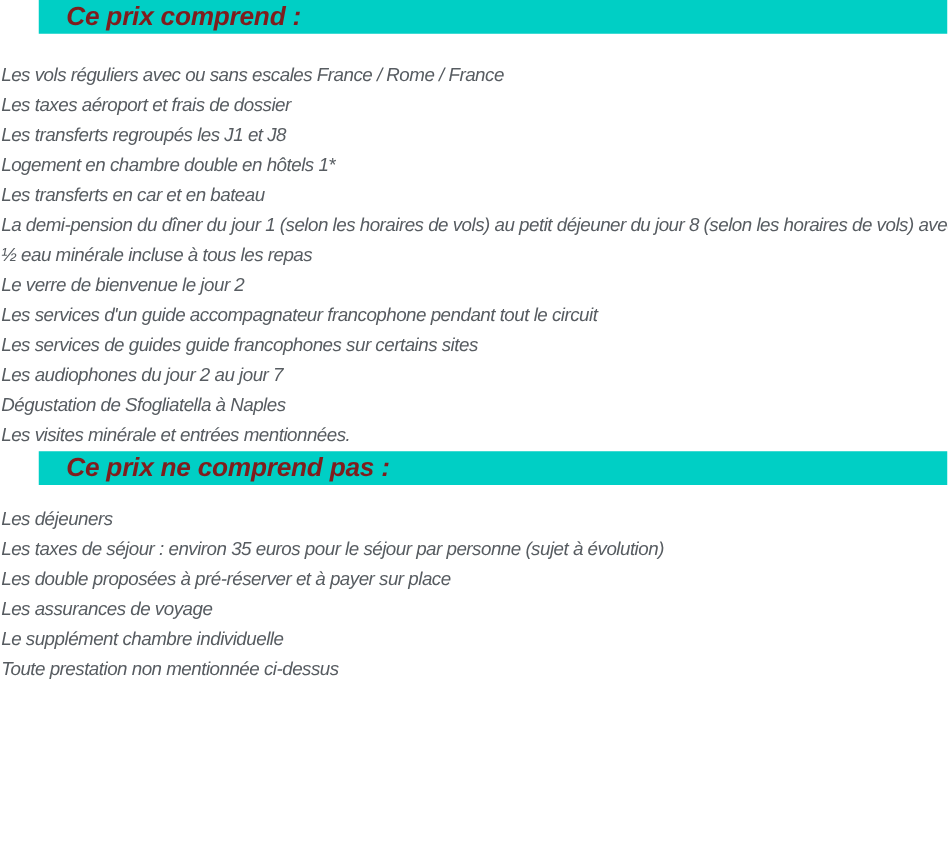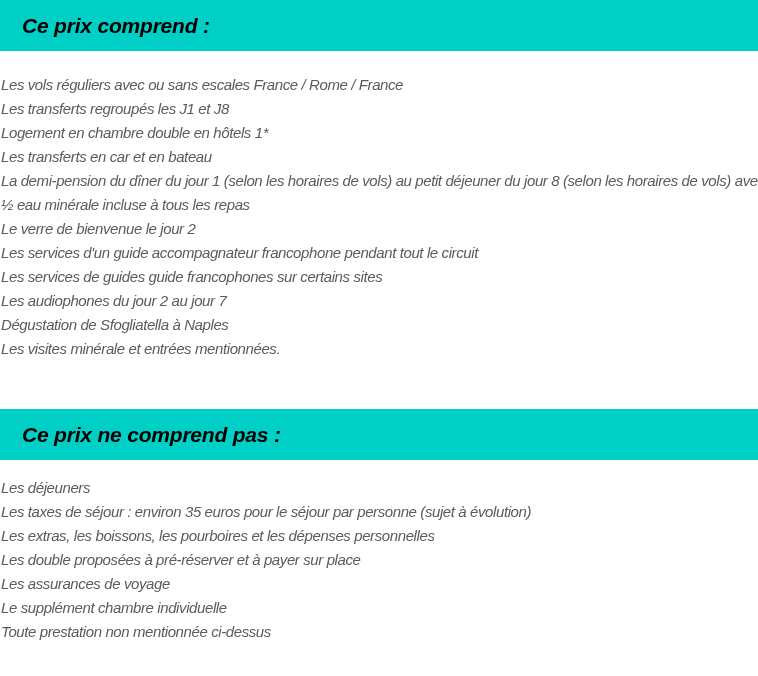--- a/index.html
+++ b/index.html
@@ -7,40 +7,40 @@
     padding: 0;
     background: #ffffff;
   }
   body {
     width: 758px;
     height: 676px;
     overflow: hidden;
     font-family: "Liberation Sans", sans-serif;
   }
   .banner {
-    height: 51px;
+    height: 27px;
     background: #00CFC5;
-    color: #000000;
+    color: #7f1d1d;
     display: flex;
     align-items: center;
     box-sizing: border-box;
     padding-left: 22px;
+    margin-left: 31px;
   }
   .banner-title {
     font-style: italic;
     font-weight: 700;
     font-size: 21px;
     letter-spacing: -0.2px;
   }
   .list {
     padding-left: 1px;
   }
   .list-included {
     padding-top: 22px;
-    padding-bottom: 48px;
   }
   .list-excluded {
     padding-top: 16px;
   }
   .line {
     font-style: italic;
     font-size: 15px;
     letter-spacing: -0.4px;
     color: #575C61;
     line-height: 24px;
@@ -52,20 +52,21 @@
 <body>
 
 <div>
 
   <section>
     <div class="banner">
       <span class="banner-title">Ce prix comprend :</span>
     </div>
     <div class="list list-included">
         <div class="line">Les vols réguliers avec ou sans escales France / Rome / France</div>
+        <div class="line">Les taxes aéroport et frais de dossier</div>
         <div class="line">Les transferts regroupés les J1 et J8</div>
         <div class="line">Logement en chambre double en hôtels 1*</div>
         <div class="line">Les transferts en car et en bateau</div>
         <div class="line">La demi-pension du dîner du jour 1 (selon les horaires de vols) au petit déjeuner du jour 8 (selon les horaires de vols) avec</div>
         <div class="line">½ eau minérale incluse à tous les repas</div>
         <div class="line">Le verre de bienvenue le jour 2</div>
         <div class="line">Les services d'un guide accompagnateur francophone pendant tout le circuit</div>
         <div class="line">Les services de guides guide francophones sur certains sites</div>
         <div class="line">Les audiophones du jour 2 au jour 7</div>
         <div class="line">Dégustation de Sfogliatella à Naples</div>
@@ -73,21 +74,20 @@
       </div>
   </section>
 
   <section>
     <div class="banner">
       <span class="banner-title">Ce prix ne comprend pas :</span>
     </div>
     <div class="list list-excluded">
         <div class="line">Les déjeuners</div>
         <div class="line">Les taxes de séjour : environ 35 euros pour le séjour par personne (sujet à évolution)</div>
-        <div class="line">Les extras, les boissons, les pourboires et les dépenses personnelles</div>
         <div class="line">Les double proposées à pré-réserver et à payer sur place</div>
         <div class="line">Les assurances de voyage</div>
         <div class="line">Le supplément chambre individuelle</div>
         <div class="line">Toute prestation non mentionnée ci-dessus</div>
       </div>
   </section>
 
 </div>
 
 </body></html>

